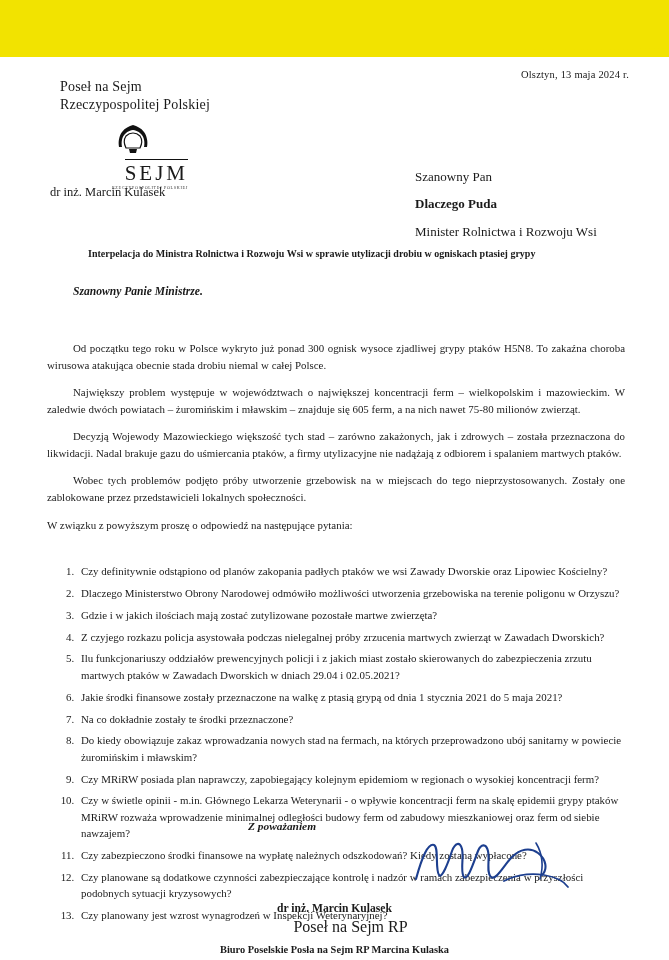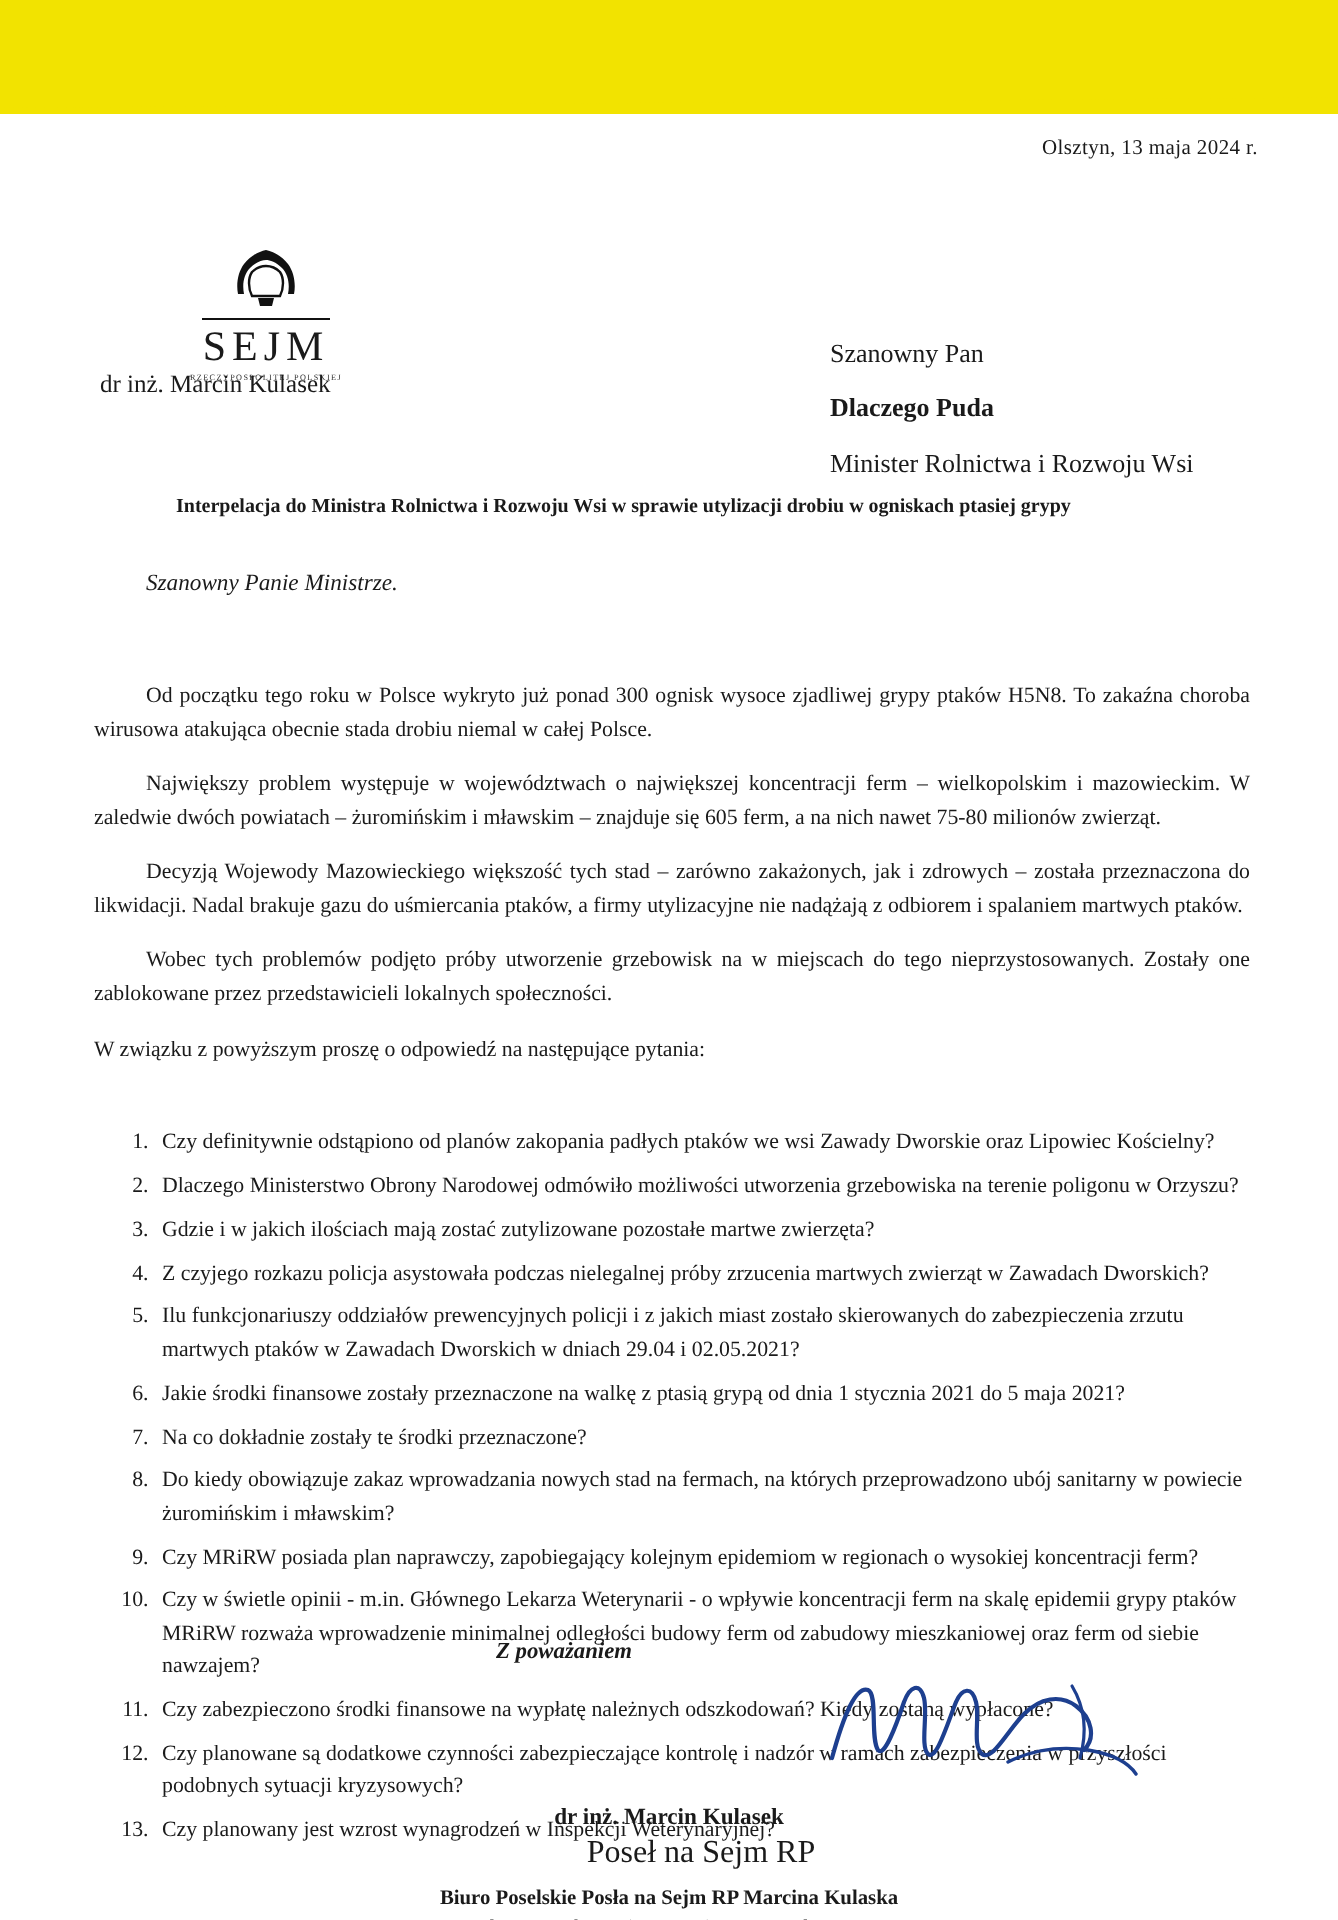--- a/index.html
+++ b/index.html
@@ -63,21 +63,21 @@
     line-height: 1.32;
     letter-spacing: 0.2px;
   }
   .poslabel div { white-space: nowrap; }
 
   .sejm-logo {
     position: absolute;
     top: 66px;
     left: 78px;
     width: 110px;
-    text-align: center;
+    text-align: right;
   }
   .sejm-eagle {
     width: 42px;
     height: 34px;
     margin: 0 auto 2px auto;
     position: relative;
   }
   .sejm-eagle svg { display: block; }
   .sejm-word {
     font-family: "Liberation Serif", serif;
@@ -118,21 +118,21 @@
     width: 520px;
     font-size: 10px;
     font-weight: bold;
     line-height: 1.4;
   }
   .salutation {
     position: absolute;
     top: 228px;
     left: 73px;
     font-size: 11.6px;
-    font-weight: normal;
+    font-weight: bold;
     font-style: italic;
   }
   .content {
     position: absolute;
     top: 255px;
     left: 47px;
     width: 578px;
     font-size: 10.9px;
     line-height: 1.52;
     text-align: justify;
@@ -214,20 +214,24 @@
 <div class="page">
 
   <div class="yellow-band">
     <div class="band-slope"></div>
   </div>
 
   <div class="sheet">
 
     <div class="date-line">Olsztyn, 13 maja 2024 r.</div>
 
+    <div class="poslabel">
+      <div>Poseł na Sejm</div>
+      <div>Rzeczypospolitej Polskiej</div>
+    </div>
 
     <div class="sejm-logo">
       <div class="sejm-eagle">
         <svg width="42" height="34" viewBox="0 0 42 34">
           <path d="M21 2 C17 3 13 5 10 9 C7 13 6 19 7 24 L10 24 C9 19 10 14 13 11 C16 8 19 7 21 7 C23 7 26 8 29 11 C32 14 33 19 32 24 L35 24 C36 19 35 13 32 9 C29 5 25 3 21 2 Z" fill="#111"></path>
           <path d="M14 13 C16 11 19 10 21 10 C23 10 26 11 28 13 C30 16 30 21 28 25 L14 25 C12 21 12 16 14 13 Z" fill="none" stroke="#111" stroke-width="1.2"></path>
           <path d="M17 26 L25 26 L24 30 L18 30 Z" fill="#111"></path>
         </svg>
       </div>
       <div class="sejm-word">SEJM</div>

